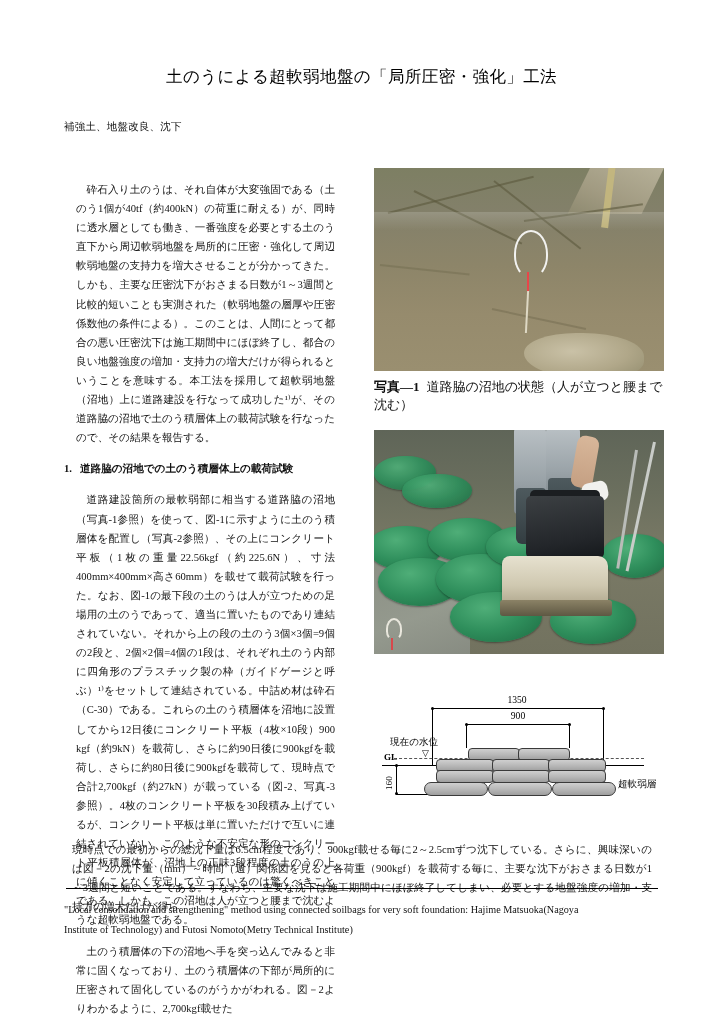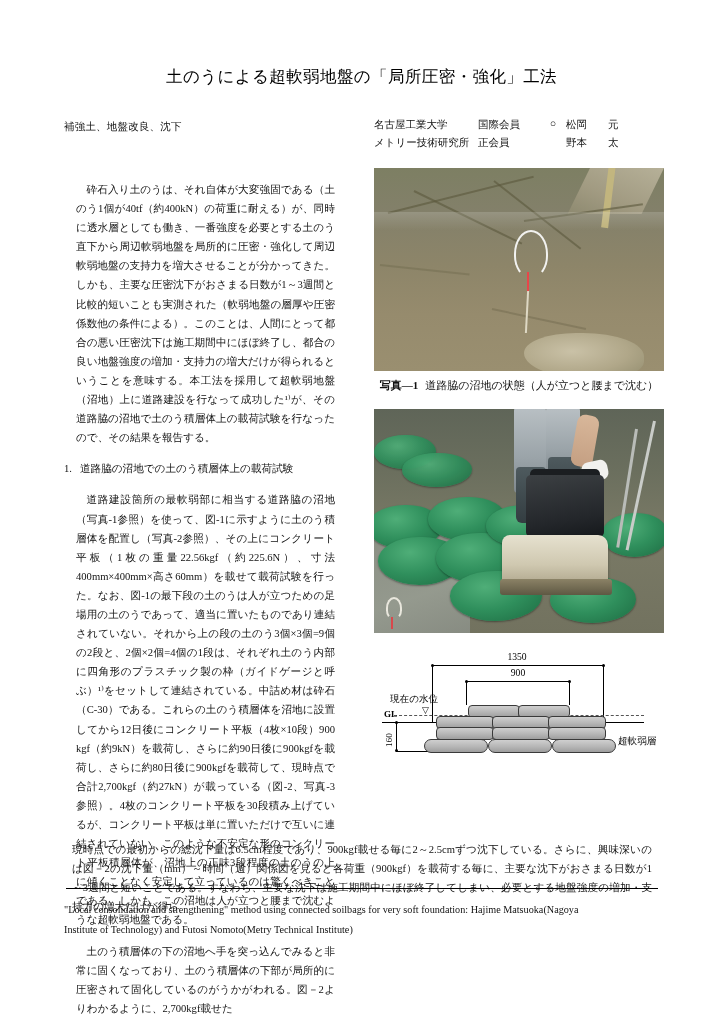--- a/index.html
+++ b/index.html
@@ -75,21 +75,21 @@
     text-justify: inter-ideograph;
     color: #111;
   }
   .col-left p {
     margin: 12px;
     text-indent: 1em;
   }
   .sec-head {
     margin: 10px 0 0 0 !important;
     text-indent: 0 !important;
-    font-weight: normal;
+    font-weight: bold;
   }
   .sec-head .num { margin-right: 8px; }
 
   .fullwidth {
     position: absolute;
     left: 64px;
     top: 832px;
     width: 596px;
     font-size: 10.6px;
     line-height: 19.1px;
@@ -120,22 +120,21 @@
   .eng-note p { margin: 0; }
 
   
   .fig-col {
     position: absolute;
     left: 374px;
     top: 168px;
     width: 290px;
   }
   .caption {
-    text-align: center;
-    font-size: 11px;
+    font-size: 13px;
     color: #111;
     margin-top: 7px;
   }
   .caption .lbl { font-weight: bold; margin-right: 7px; }
 
   
   .photo {
     position: relative;
     width: 290px;
     overflow: hidden;
@@ -271,21 +270,21 @@
   .p2-marker-tip {
     position: absolute; left: 17px; bottom: 4px; width: 2px; height: 12px;
     background: #d8484c;
   }
 
   
   .diagram {
     position: relative;
     width: 290px;
     height: 128px;
-    margin-top: 10px;
+    margin-top: 32px;
   }
   .dim-line {
     position: absolute;
     height: 1px;
     background: #000;
   }
   .dim-tick {
     position: absolute;
     width: 1px;
     background: #000;
@@ -340,40 +339,20 @@
 </style>
 </head>
 <body>
 
 <div class="page">
 
   <div class="title">土のうによる超軟弱地盤の「局所圧密・強化」工法</div>
 
   <div class="keywords">補強土、地盤改良、沈下</div>
 
-  <div class="authors">
-    <table>
-      <tbody>
-          <tr>
-        <td class="a-affil">名古屋工業大学</td>
-        <td class="a-grade">国際会員</td>
-        <td class="a-mark">○</td>
-        <td class="a-name">松岡</td>
-        <td class="a-given">元</td>
-      </tr>
-      <tr>
-        <td class="a-affil">メトリー技術研究所</td>
-        <td class="a-grade">正会員</td>
-        <td class="a-mark"></td>
-        <td class="a-name">野本</td>
-        <td class="a-given">太</td>
-      </tr>
-    </tbody>
-      </table>
-  </div>
 
   <div class="col-left">
     <p>砕石入り土のうは、それ自体が大変強固である（土のう1個が40tf（約400kN）の荷重に耐える）が、同時に透水層としても働き、一番強度を必要とする土のう直下から周辺軟弱地盤を局所的に圧密・強化して周辺軟弱地盤の支持力を増大させることが分かってきた。しかも、主要な圧密沈下がおさまる日数が1～3週間と比較的短いことも実測された（軟弱地盤の層厚や圧密係数他の条件による）。このことは、人間にとって都合の悪い圧密沈下は施工期間中にほぼ終了し、都合の良い地盤強度の増加・支持力の増大だけが得られるということを意味する。本工法を採用して超軟弱地盤（沼地）上に道路建設を行なって成功した¹⁾が、その道路脇の沼地で土のう積層体上の載荷試験を行なったので、その結果を報告する。</p>
     <p class="sec-head"><span class="num">1.</span><span>道路脇の沼地での土のう積層体上の載荷試験</span></p>
     <p>道路建設箇所の最軟弱部に相当する道路脇の沼地（写真-1参照）を使って、図-1に示すように土のう積層体を配置し（写真-2参照）、その上にコンクリート平板（1枚の重量22.56kgf（約225.6N）、寸法400mm×400mm×高さ60mm）を載せて載荷試験を行った。なお、図-1の最下段の土のうは人が立つための足場用の土のうであって、適当に置いたものであり連結されていない。それから上の段の土のう3個×3個=9個の2段と、2個×2個=4個の1段は、それぞれ土のう内部に四角形のプラスチック製の枠（ガイドゲージと呼ぶ）¹⁾をセットして連結されている。中詰め材は砕石（C-30）である。これらの土のう積層体を沼地に設置してから12日後にコンクリート平板（4枚×10段）900 kgf（約9kN）を載荷し、さらに約90日後に900kgfを載荷し、さらに約80日後に900kgfを載荷して、現時点で合計2,700kgf（約27kN）が載っている（図-2、写真-3参照）。4枚のコンクリート平板を30段積み上げているが、コンクリート平板は単に置いただけで互いに連結されていない。このような不安定な形のコンクリート平板積層体が、沼地上の正味3段程度の土のうの上に傾くことなく安定して立っているのは驚くべきことである。しかも、この沼地は人が立つと腰まで沈むような超軟弱地盤である。</p>
     <p>土のう積層体の下の沼地へ手を突っ込んでみると非常に固くなっており、土のう積層体の下部が局所的に圧密されて固化しているのがうかがわれる。図－2よりわかるように、2,700kgf載せた</p>
   </div>
 
   <div class="fullwidth">
     <p>現時点での最初からの総沈下量は6.5cm程度であり、900kgf載せる毎に2～2.5cmずつ沈下している。さらに、興味深いのは図－2の沈下量（mm）～時間（週）関係図を見ると各荷重（900kgf）を載荷する毎に、主要な沈下がおさまる日数が1～3週間と短いことである。すなわち、主要な沈下は施工期間中にほぼ終了してしまい、必要とする地盤強度の増加・支持力の増大だけが得ら</p>

